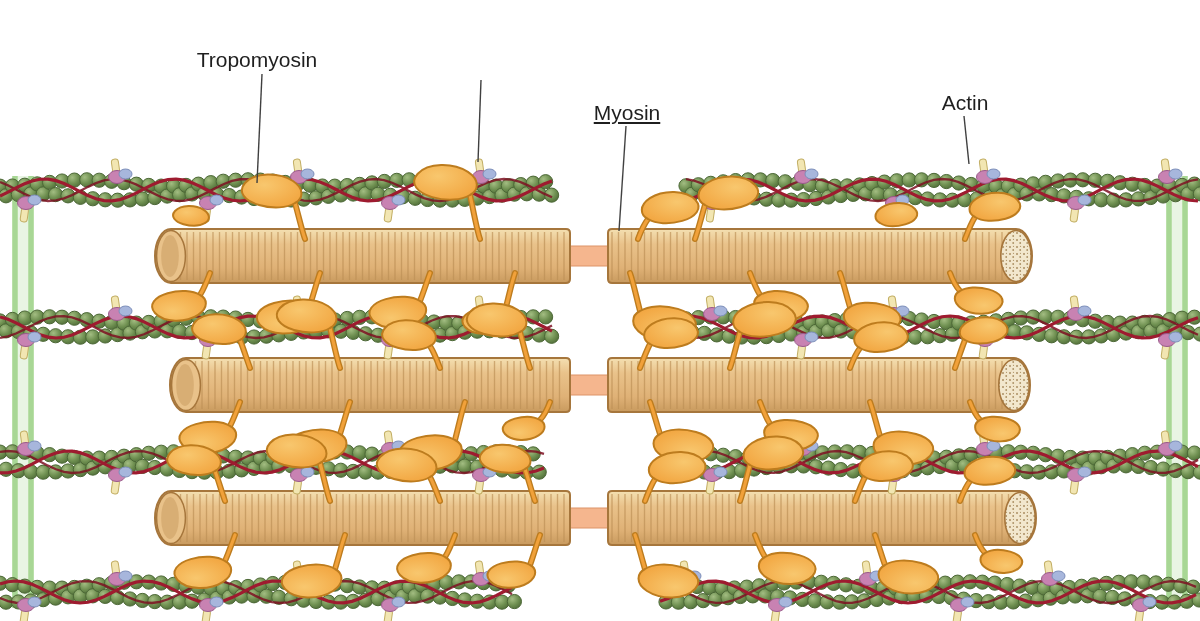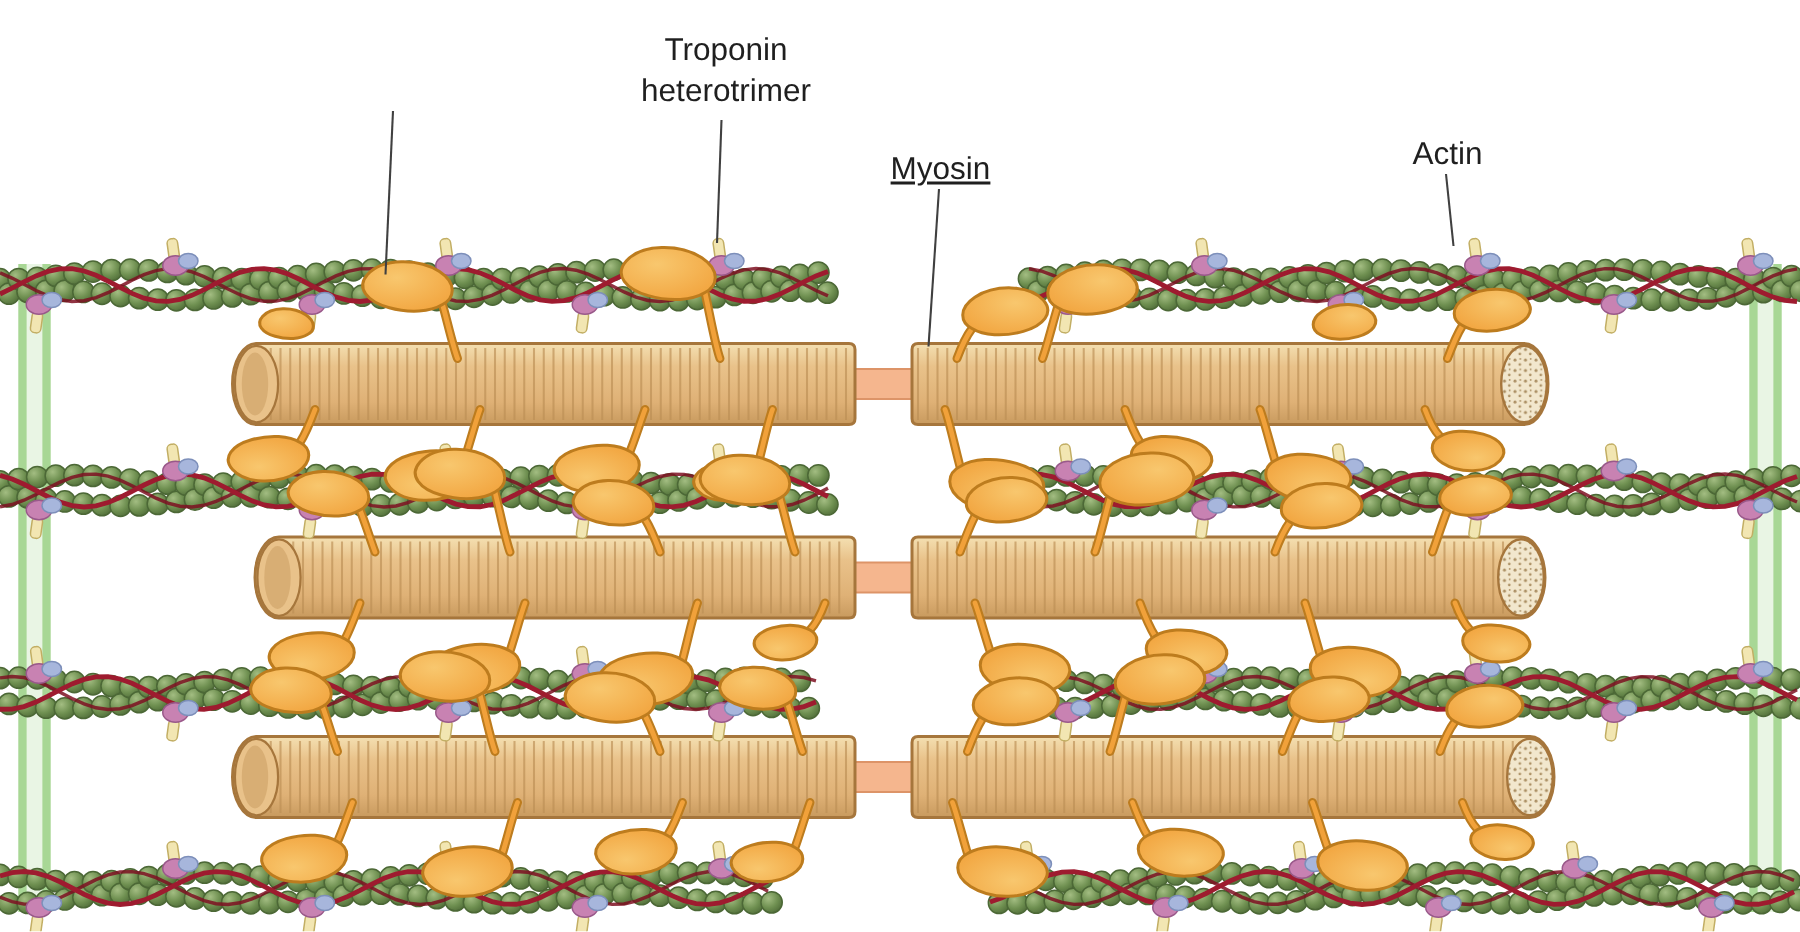--- a/index.html
+++ b/index.html
@@ -1662,16 +1662,16 @@
         </g>
       </g>
       <g stroke="#404040" stroke-width="1.4">
         <line x1="262" y1="74" x2="257" y2="183"></line>
         <line x1="481" y1="80" x2="478" y2="162"></line>
         <line x1="626" y1="126" x2="619" y2="231"></line>
         <line x1="964" y1="116" x2="969" y2="164"></line>
       </g>
     </svg>
 
-  <div class="lbl wrap" style="left:484px;top:20px;">Troponin heterotrimer</div>
+  <div class="lbl" style="left:257px;top:46px;">Tropomyosin</div>
   <div class="lbl" style="left:627px;top:99px;text-decoration:underline;">Myosin</div>
   <div class="lbl" style="left:965px;top:89px;">Actin</div>
 </div>
 
 </body></html>

